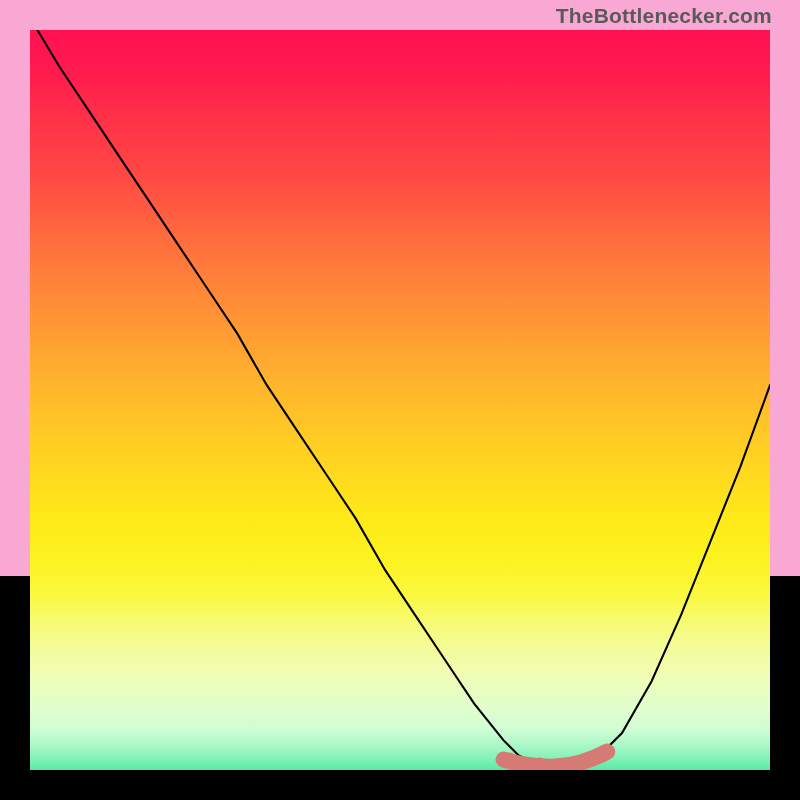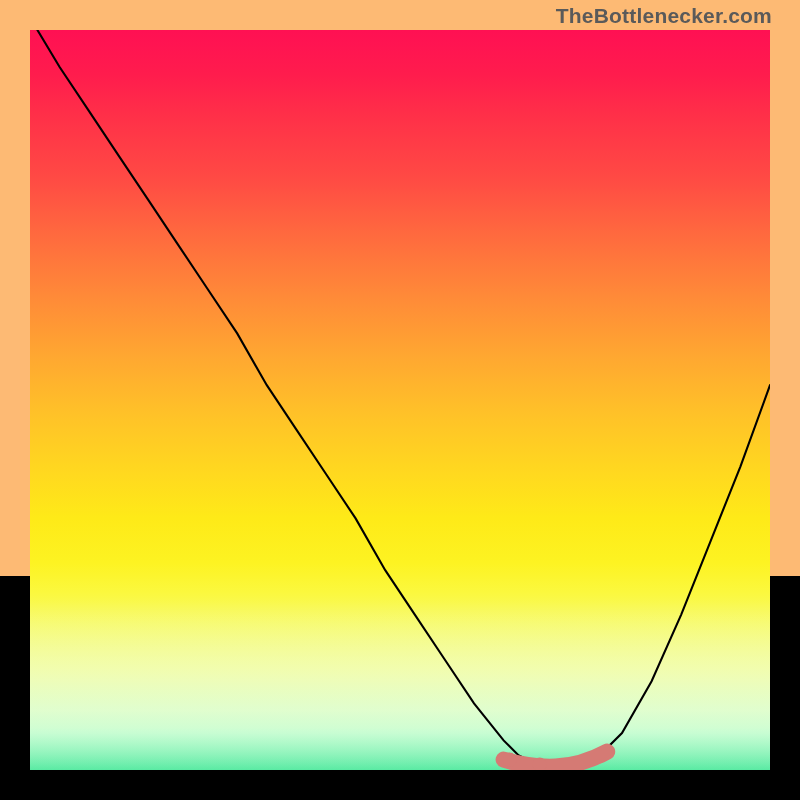--- a/index.html
+++ b/index.html
@@ -1,21 +1,21 @@
 <!DOCTYPE html>
 <html><head>
 <meta charset="utf-8">
 <style>
   * { margin: 0; padding: 0; box-sizing: border-box; }
   html, body { width: 800px; height: 800px; background: #000; overflow: hidden; }
   .stage {
     position: relative;
     width: 800px;
     height: 576px;
-    background: #fdba74;
+    background: #f9a8d4;
   }
   .attribution {
     position: absolute;
     top: 4px;
     right: 28px;
     font-family: Arial, Helvetica, sans-serif;
     font-size: 21px;
     font-weight: 600;
     color: #5a5a5a;
     letter-spacing: 0.2px;

